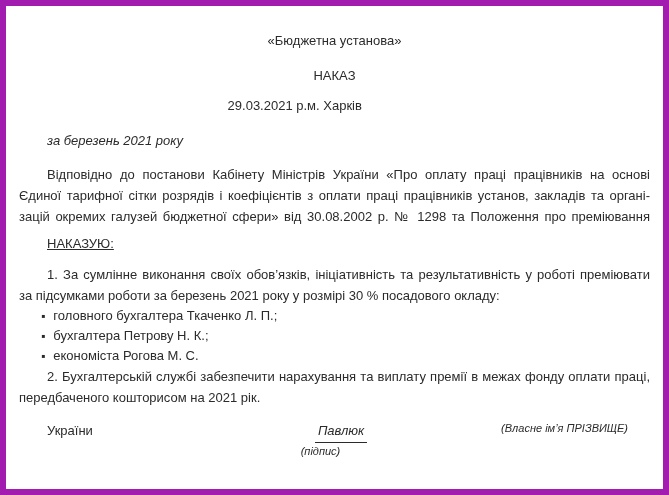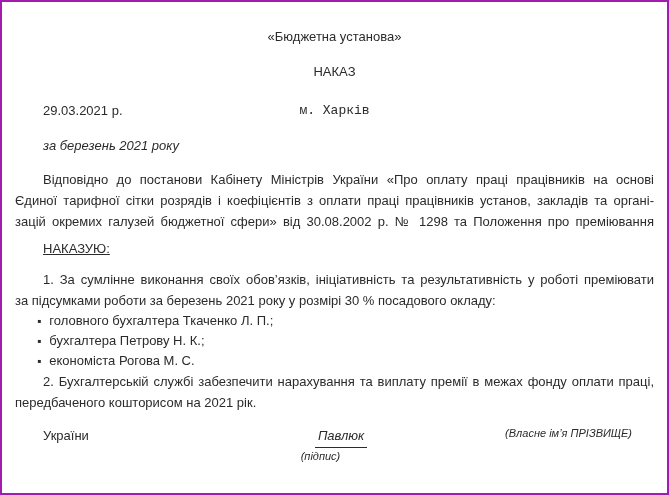--- a/index.html
+++ b/index.html
@@ -1,40 +1,40 @@
 <!DOCTYPE html>
 <html lang="uk"><head>
 <meta charset="utf-8">
 <style>
   html, body { margin: 0; padding: 0; background: #ffffff; }
   .doc {
     position: relative;
     width: 669px;
     height: 495px;
     box-sizing: border-box;
-    border: 2px solid #a21caf;
+    border: 6px solid #a21caf;
     background: #ffffff;
     padding: 24px 13px 0 13px;
     overflow: hidden;
     font-family: "Liberation Sans", "DejaVu Sans", sans-serif;
     font-size: 13px;
     line-height: 21px;
     color: #2b2b2b;
   }
   .center { text-align: center; }
   .org-name { margin-bottom: 14px; }
-  .doc-type { margin-bottom: 18px; }
+  .doc-type { margin-bottom: 9px; }
   .date-row {
     display: grid;
     grid-template-columns: 1fr auto 1fr;
     padding: 0 28px;
     margin-bottom: 14px;
   }
-  .date-row .left  { text-align: left; }
-  .date-row .mid   { text-align: center; font-family: Liberation Mono, monospace; }
+  .date-row .left  { text-align: right; }
+  .date-row .mid   { text-align: center; }
   .date-row .right { text-align: right; }
   .subject {
     margin-left: 28px;
     font-style: italic;
     margin-bottom: 13px;
   }
   .jline {
     text-align: justify;
     text-align-last: justify;
     word-spacing: -1.5px;

